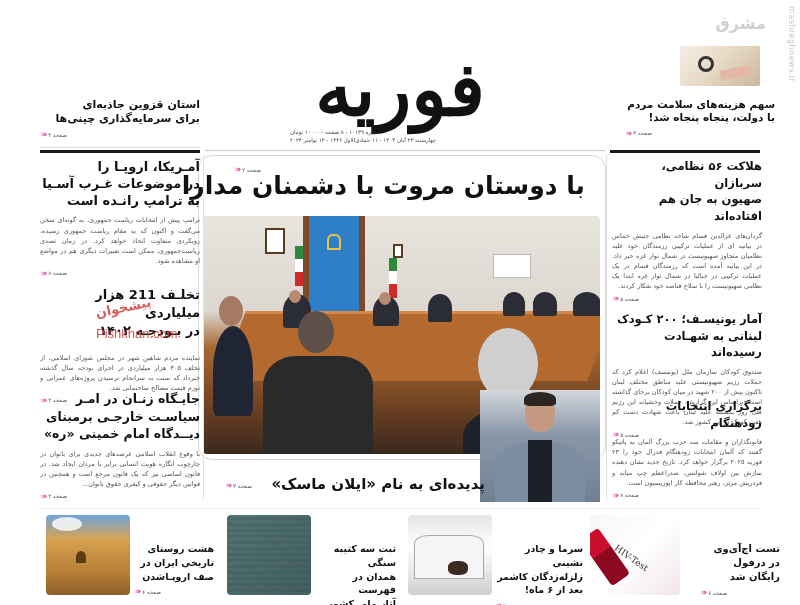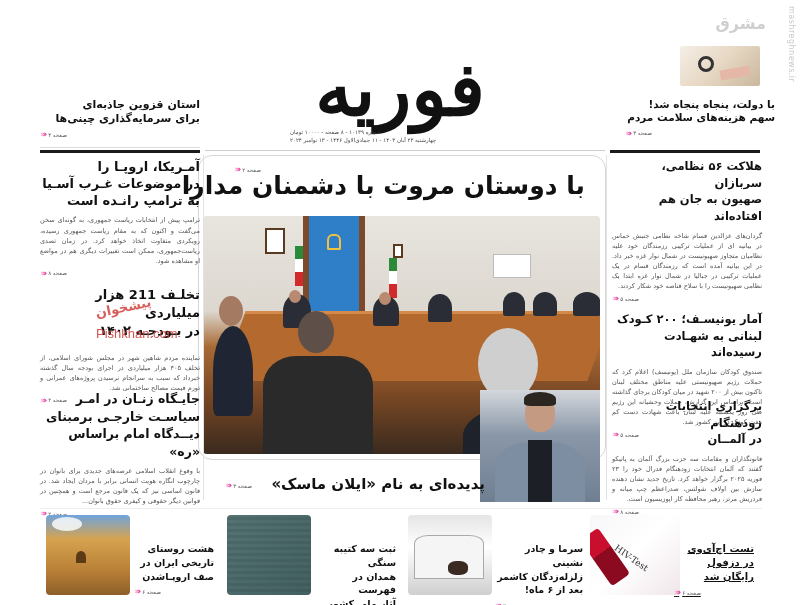--- a/index.html
+++ b/index.html
@@ -75,22 +75,22 @@
   </div>
 </div>
 <div class="rule-thin" style="left:40px; top:147px; width:160px;"></div>
 
 <div class="photo thumb-health" style="left:680px; top:46px; width:80px; height:40px; border-radius:2px;">
   <div class="abs" style="left:18px; top:10px; width:16px; height:16px; border:3px solid #333; border-radius:50%;"></div>
   <div class="abs" style="left:40px; top:22px; width:30px; height:10px; background:#e5b7a7; transform:rotate(-10deg);"></div>
 </div>
 <div class="abs" style="left:625px; top:98px; width:150px;">
   <div class="headline" style="font-size:10.5px;">
+    <div>سهم هزینه‌های سلامت مردم</div>
     <div>با دولت، پنجاه پنجاه شد!</div>
-    <div>سهم هزینه‌های سلامت مردم</div>
   </div>
   <div class="page-ref" style="margin-top:4px; justify-content:flex-end;">
     <span>صفحه ۳</span>
     <span class="chev"><span>‹</span><span class="c2">‹</span><span class="c3">‹</span></span>
   </div>
 </div>
 
 <div class="rule-thick" style="left:40px; top:150px; width:160px;"></div>
 <div class="rule-thick" style="left:205px; top:150px; width:400px; height:1px; background:#ccc;"></div>
 <div class="rule-thick" style="left:610px; top:150px; width:150px;"></div>
@@ -168,21 +168,21 @@
     <span class="chev"><span>‹</span><span class="c2">‹</span><span class="c3">‹</span></span>
   </div>
 </div>
 <div class="pishkhan-stamp" style="left:95px; top:300px;">پیشخوان</div>
 <div class="pishkhan-url" style="left:96px; top:326px;">Pishkhan.com</div>
 
 <div class="abs" style="left:40px; top:390px; width:160px;">
   <div class="headline" style="font-size:12.5px; line-height:1.4;">
     <div>جایـگاه زنـان در امـر</div>
     <div>سیاسـت خارجـی برمبنای</div>
-    <div>دیــدگاه امام براساس «ره»</div>
+    <div>دیــدگاه امام خمینی «ره»</div>
   </div>
   <div class="body-text" style="margin-top:6px;">با وقوع انقلاب اسلامی عرصه‌های جدیدی برای بانوان در چارچوب انگاره هویت انسانی برابر با مردان ایجاد شد. در قانون اساسی نیز که یک قانون مرجع است و همچنین در قوانین دیگر حقوقی و کیفری حقوق بانوان...</div>
   <div class="page-ref" style="margin-top:3px; justify-content:flex-end;">
     <span>صفحه ۲</span>
     <span class="chev"><span>‹</span><span class="c2">‹</span><span class="c3">‹</span></span>
   </div>
 </div>
 
 <div class="vrule" style="left:606px; top:155px; height:345px;"></div>
 
@@ -206,36 +206,35 @@
   <div class="body-text" style="margin-top:6px;">صندوق کودکان سازمان ملل (یونیسف) اعلام کرد که حملات رژیم صهیونیستی علیه مناطق مختلف لبنان تاکنون بیش از ۲۰۰ شهید در میان کودکان برجای گذاشته است. براساس این گزارش، حملات وحشیانه این رژیم طی روز یکشنبه علیه لبنان باعث شهادت دست کم هفت کودک در این کشور شد.</div>
   <div class="page-ref" style="margin-top:3px; justify-content:flex-end;">
     <span>صفحه ۵</span>
     <span class="chev"><span>‹</span><span class="c2">‹</span><span class="c3">‹</span></span>
   </div>
 </div>
 
 <div class="abs" style="left:612px; top:398px; width:150px;">
   <div class="headline" style="font-size:11.5px; line-height:1.45;">
     <div>برگزاری انتخابات زودهنگام</div>
-    <div>در آلمــان</div>
   </div>
   <div class="body-text" style="margin-top:6px;">قانونگذاران و مقامات سه حزب بزرگ آلمان به پاتیکو گفتند که آلمان انتخابات زودهنگام فدرال خود را ۲۳ فوریه ۲۰۲۵ برگزار خواهد کرد. تاریخ جدید نشان دهنده سازش بین اولاف شولتس، صدراعظم چپ میانه و فردریش مرتز، رهبر محافظه کار اپوزیسیون است.</div>
   <div class="page-ref" style="margin-top:3px; justify-content:flex-end;">
     <span>صفحه ۸</span>
     <span class="chev"><span>‹</span><span class="c2">‹</span><span class="c3">‹</span></span>
   </div>
 </div>
 
 <div class="rule-thin" style="left:40px; top:508px; width:722px; background:#eee;"></div>
 
 <div class="photo thumb-hiv" style="left:590px; top:515px; width:90px; height:80px;">
   <div class="abs" style="left:4px; top:14px; width:22px; height:56px; background:linear-gradient(180deg,#c8102e 0 40%, #8c0a1f 40%); border-radius:4px; transform:rotate(-35deg);"></div>
   <div class="abs" style="left:22px; top:38px; font-family:'DejaVu Serif',serif; font-size:9px; color:#333; transform:rotate(35deg); direction:ltr;">HIV-Test</div>
 </div>
-<div class="abs" style="left:674px; top:542px; width:80px;text-decoration:underline;">
+<div class="abs" style="left:700px; top:542px; width:80px;">
   <div class="headline" style="font-size:10px; line-height:1.4;">
     <div>تست اچ‌آی‌وی</div>
     <div>در دزفول</div>
     <div>رایگان شد</div>
   </div>
   <div class="page-ref" style="margin-top:4px; justify-content:flex-end;">
     <span>صفحه ۶</span>
     <span class="chev"><span>‹</span><span class="c2">‹</span><span class="c3">‹</span></span>
   </div>
 </div>

